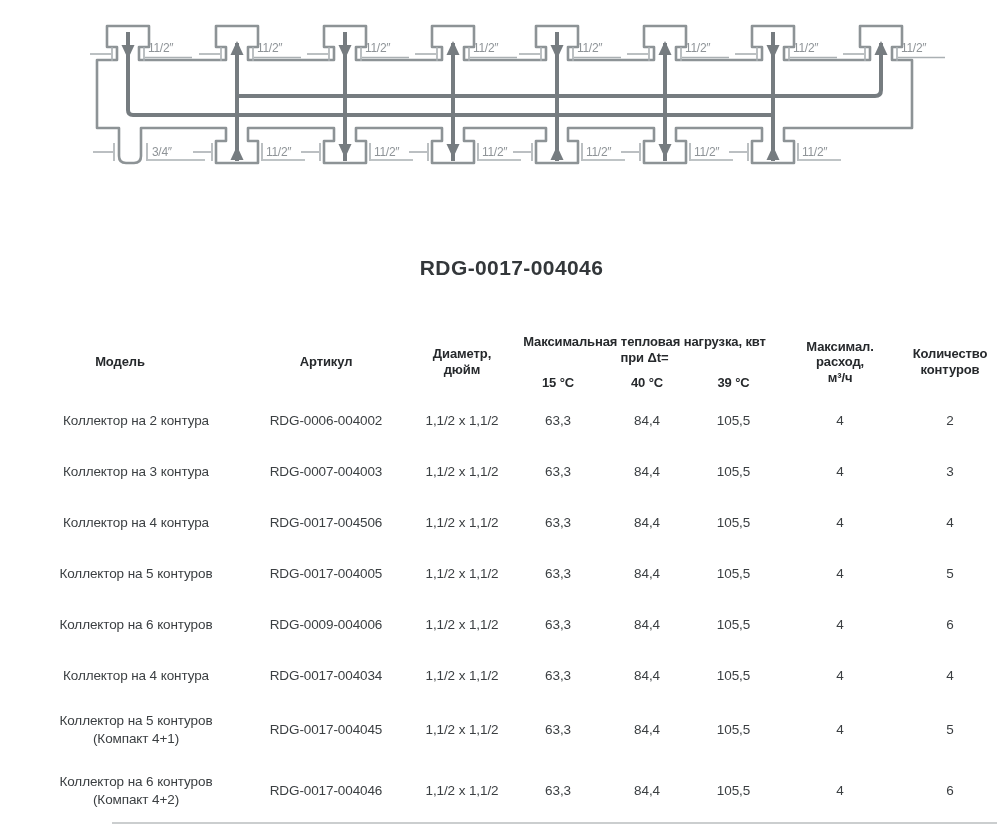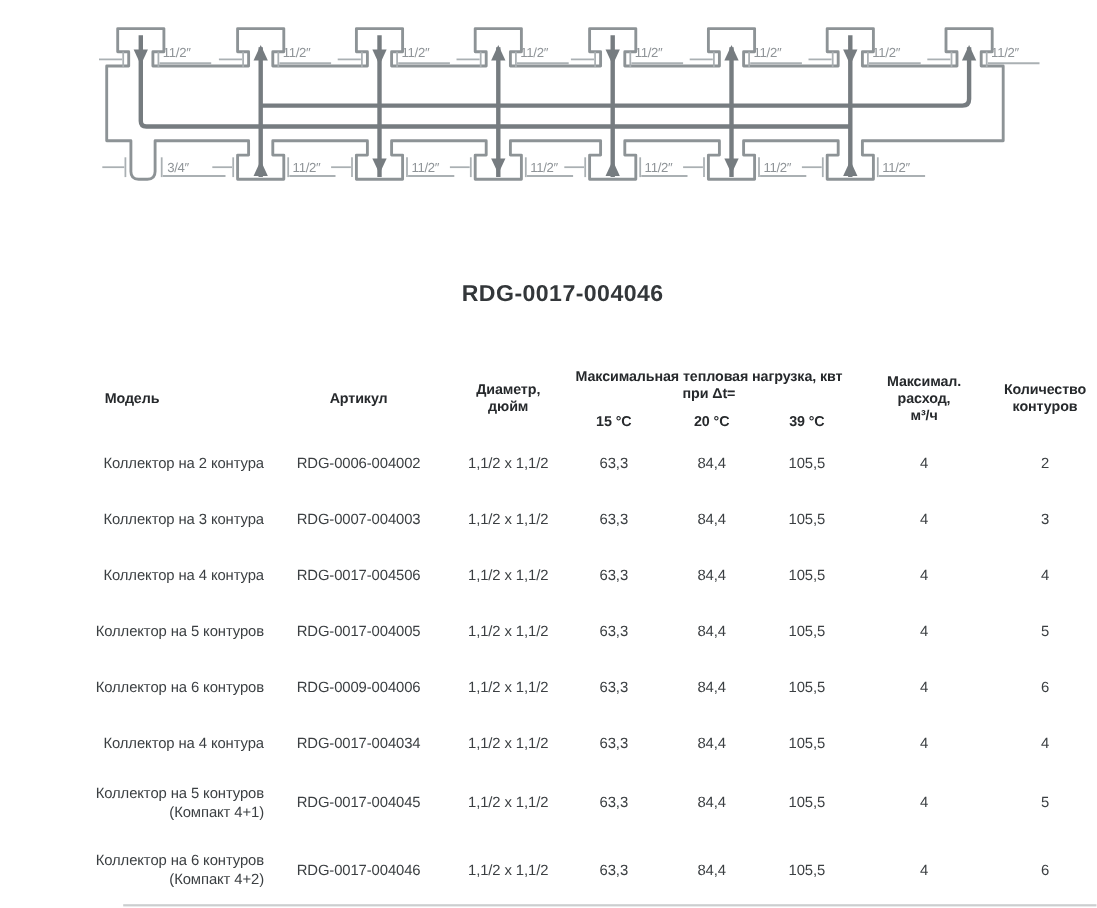--- a/index.html
+++ b/index.html
@@ -22,21 +22,21 @@
     vertical-align:middle;padding:0;line-height:1.2;white-space:pre-line;
     letter-spacing:-0.1px;
   }
   tr.h1{height:42px;}
   tr.h2{height:24px;}
   table.spec td{
     font-size:13.5px;color:#3b3f42;text-align:center;vertical-align:middle;
     height:51px;line-height:1.3;white-space:pre-line;letter-spacing:-0.1px;
     padding:0;
   }
-  table.spec td.c-model{text-align:right;padding-left:32px;}
+  table.spec td.c-model{text-align:center;padding-left:32px;}
   tr.tall7 td{height:58px;text-align:center;}
   tr.tall8 td{height:64px;}
   .bottom-rule{
     position:absolute;top:822px;left:112px;right:0;height:2px;
     background:#cbcecf;
   }
 </style>
 </head>
 <body>
 
@@ -163,21 +163,21 @@
       <th colspan="3">Максимальная тепловая нагрузка, квт
 при Δt=</th>
       <th rowspan="2">Максимал.
 расход,
 м³/ч</th>
       <th rowspan="2">Количество
 контуров</th>
     </tr>
     <tr class="h2">
       <th>15 °C</th>
-      <th>20 °C</th>
+      <th>40 °C</th>
       <th>39 °C</th>
     </tr>
   </thead>
   <tbody>
       <tr>
         <td class="c-model">Коллектор на 2 контура</td>
         <td>RDG-0006-004002</td>
         <td>1,1/2 x 1,1/2</td>
         <td>63,3</td>
         <td>84,4</td>

